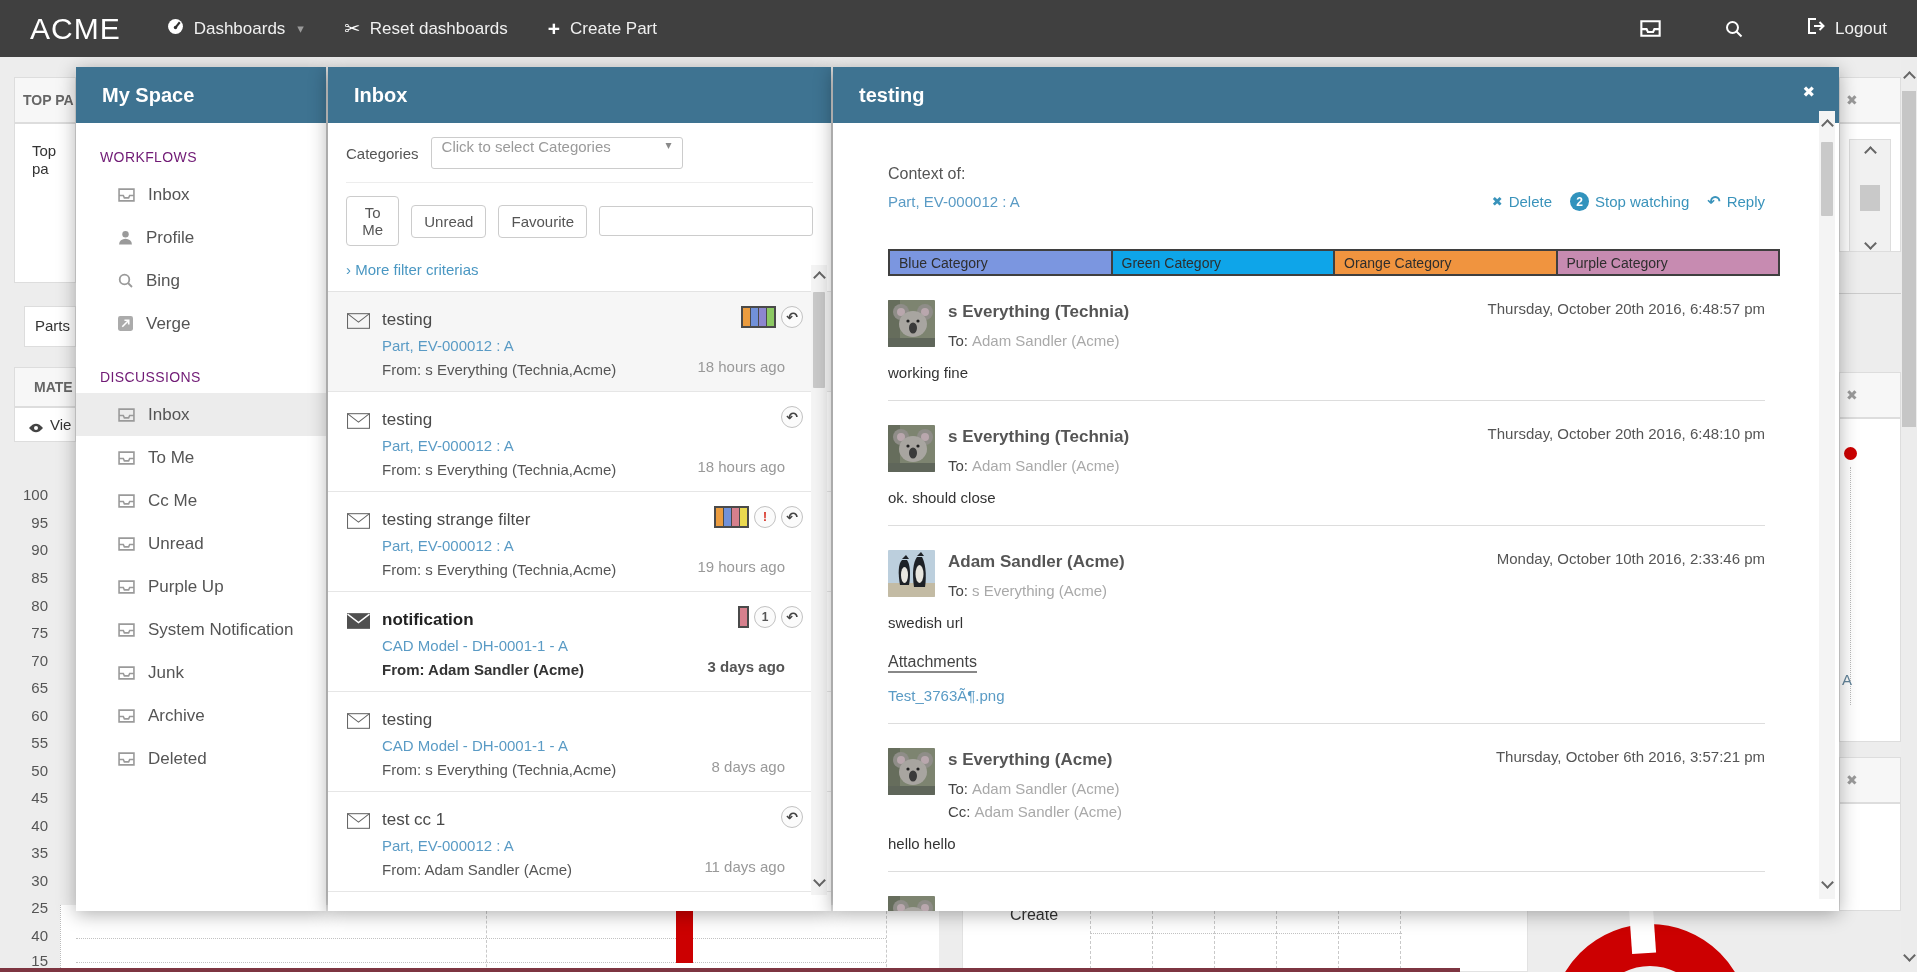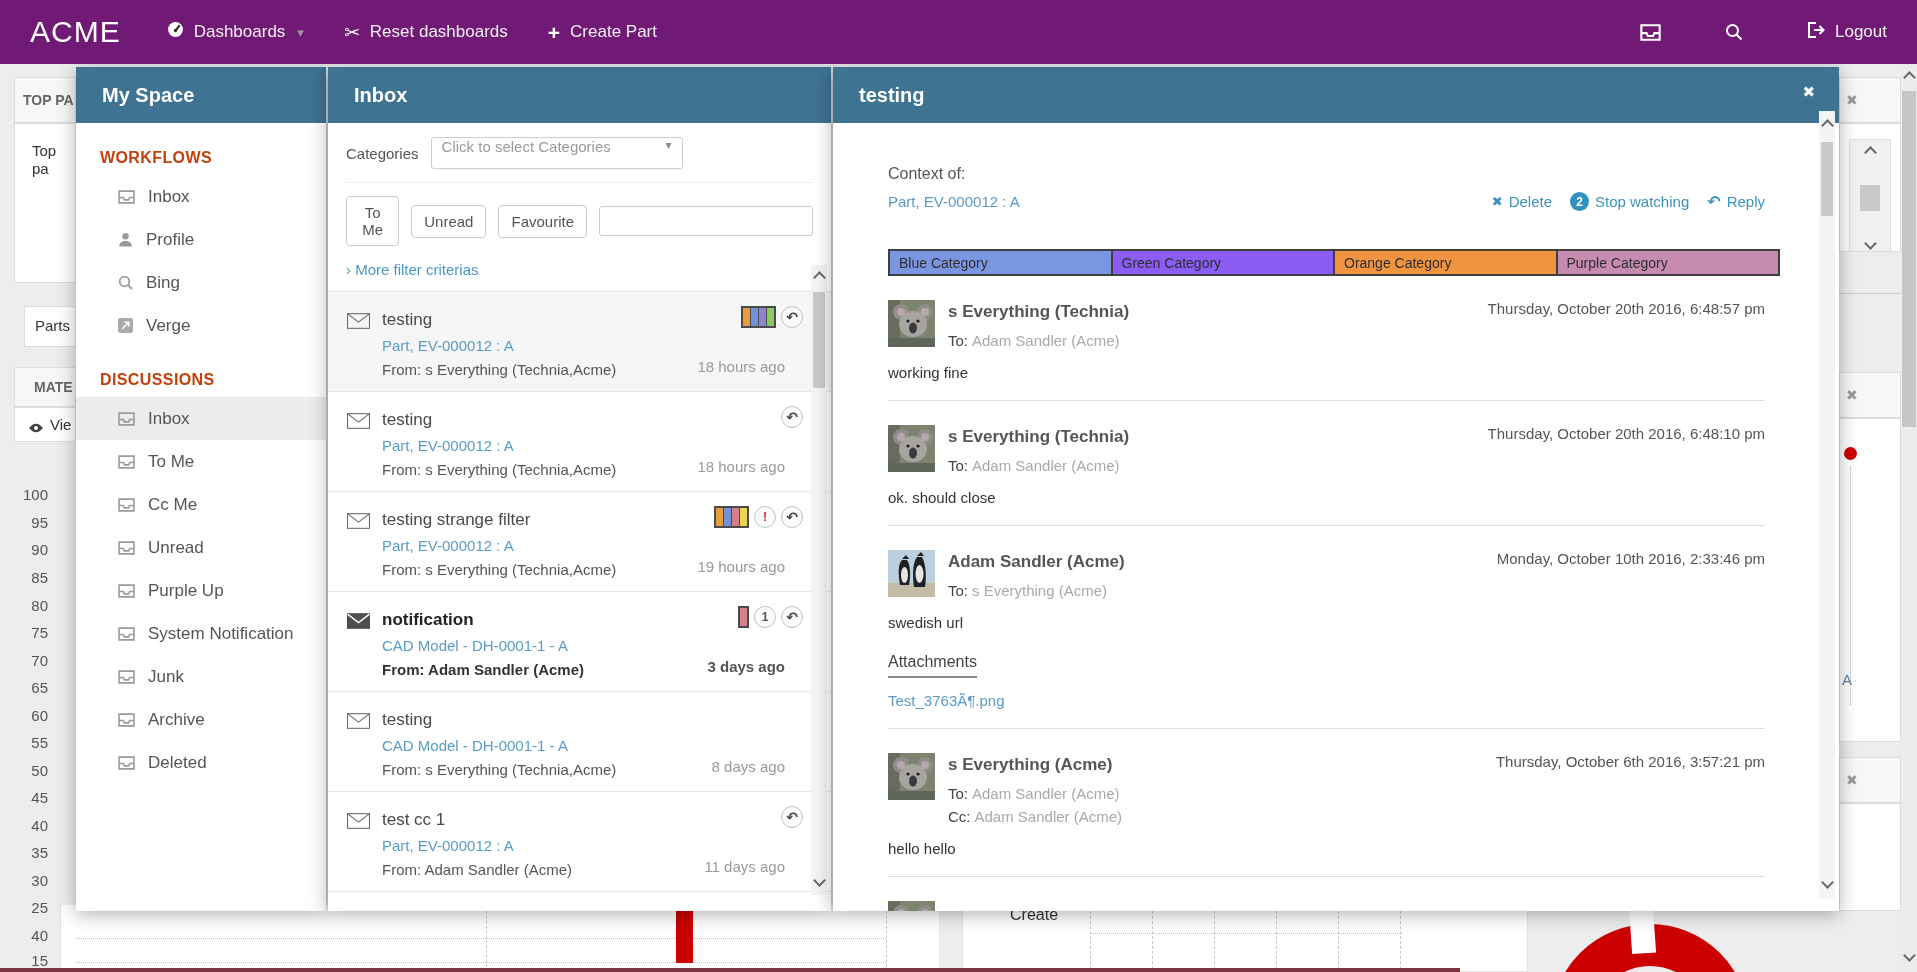--- a/index.html
+++ b/index.html
@@ -1,21 +1,21 @@
 <!DOCTYPE html>
 <html><head>
 <meta charset="utf-8">
 <style>
   html,body{margin:0;padding:0}
   body{width:1917px;height:972px;position:relative;overflow:hidden;background:#ededed;
        font-family:"Liberation Sans","DejaVu Sans",sans-serif;-webkit-font-smoothing:antialiased}
   .abs{position:absolute}
 
   
-  #navbar{position:absolute;top:0;left:0;width:1917px;height:64px;background:#701a75;
+  #navbar{position:absolute;top:0;left:0;width:1917px;height:57px;background:#404040;
           display:flex;align-items:center;z-index:30}
   .brand{font-size:30px;color:#fff;margin:0 46px 0 30px;font-weight:400;letter-spacing:1px}
   .nav-item{display:flex;align-items:center;gap:10px;color:#f0f0f0;font-size:17px;margin-right:40px;cursor:pointer}
   .nav-caret{color:#9a9a9a;font-size:13px;margin-left:2px}
   .nav-right{margin-left:auto;display:flex;align-items:center;gap:64px;padding-right:30px}
   .nav-ico{display:flex;align-items:center;gap:9px;color:#f0f0f0;font-size:17px;cursor:pointer}
   .scissors{font-size:19px;color:#fff}
   .plusglyph{font-size:21px;font-weight:700;color:#fff;line-height:1}
 
   
@@ -33,21 +33,21 @@
   
   .panel{position:absolute;top:67px;height:844px;background:#fff;z-index:10;overflow:hidden;
          box-shadow:0 3px 18px rgba(0,0,0,.32)}
   .panel-head{height:56px;background:#3e7391;color:#fff;display:flex;align-items:center;
               padding-left:26px;font-size:20px;font-weight:700;position:relative}
   #panel-myspace{left:76px;width:250px}
   #panel-inbox{left:328px;width:503px}
   #panel-testing{left:833px;width:1006px}
 
   
-  .sec-label{margin:26px 0 8px 24px;color:#c2410c;font-size:16px;font-weight:700;letter-spacing:.4px}
+  .sec-label{margin:26px 0 8px 24px;color:#701a75;font-size:14px;font-weight:400;letter-spacing:.4px}
   .ms-item{height:43px;display:flex;align-items:center;padding-left:42px;gap:13px;font-size:17px;color:#555;cursor:pointer}
   .ms-item.active{background:#ececec}
   .ms-item svg{flex:none}
 
   
   .flt{padding:14px 18px 0 18px}
   .f-row1{display:flex;align-items:center;gap:12px;padding-bottom:13px;border-bottom:1px solid #ededed}
   .f-label{font-size:15px;color:#555}
   .f-select{width:252px;height:32px;border:1px solid #ccc;border-radius:3px;display:flex;align-items:flex-start;
             justify-content:space-between;padding:0 10px;color:#9a9a9a;font-size:15px;background:#fff;cursor:pointer;box-sizing:border-box}
@@ -92,33 +92,33 @@
   .t-actions{display:flex;align-items:center;gap:18px;font-size:15px;color:#3a93bb}
   .t-act{display:flex;align-items:center;gap:6px;cursor:pointer}
   .t-x{font-size:13px;font-weight:700}
   .t-reply-g{font-size:16px;font-weight:700}
   .cnt-badge{width:19px;height:19px;border-radius:50%;background:#3193bd;color:#fff;font-size:12px;
              font-weight:700;display:flex;align-items:center;justify-content:center}
   .cats{display:flex;margin-top:38px;height:27px;width:892px}
   .cat{flex:1;border:2px solid #3f3f3f;margin-left:-2px;display:flex;align-items:center;padding-left:9px;
        font-size:14px;color:#2e2e2e;box-sizing:border-box}
   .cat:first-child{margin-left:0}
-  .cat-blue{background:#7b96e0}.cat-green{background:#8b5cf6}.cat-orange{background:#f0943f}.cat-purple{background:#c78bb1}
+  .cat-blue{background:#7b96e0}.cat-green{background:#0ea5e9}.cat-orange{background:#f0943f}.cat-purple{background:#c78bb1}
 
   .th-msg{margin-top:24px}
   .th-head{display:flex}
   .th-av{width:47px;height:47px;flex:none;overflow:hidden;border-radius:1px}
   .th-mid{margin-left:13px;flex:1}
   .th-name{font-size:17px;font-weight:700;color:#555;padding-top:2px}
   .th-to{margin-top:10px;font-size:15px;color:#a9a9a9}
   .th-to .lbl{color:#444;margin-right:4px}
   .th-time{font-size:15px;color:#555;white-space:nowrap}
   .th-body{margin-top:15px;font-size:15px;color:#333}
   .th-sep{border:none;border-top:1px solid #ddd;margin:19px 0 0 0}
-  .att-h{display:inline-block;margin-top:22px;font-size:16px;color:#444;border-bottom:2px solid #888;padding-bottom:5px}
+  .att-h{display:inline-block;margin-top:22px;font-size:16px;color:#444;border-bottom:2px solid #888;}
   .att-link{margin-top:14px;font-size:15px;color:#5a9bc5;cursor:pointer}
 </style>
 </head>
 <body>
 
 <div id="navbar">
   <div class="brand">ACME</div>
   <div class="nav-item">
     <span>
       <svg width="17" height="17" viewBox="0 0 16 16">

